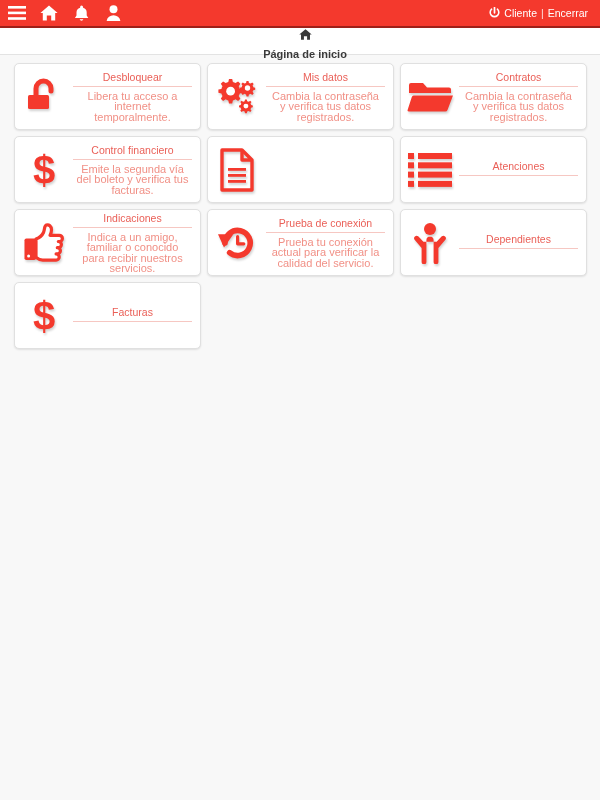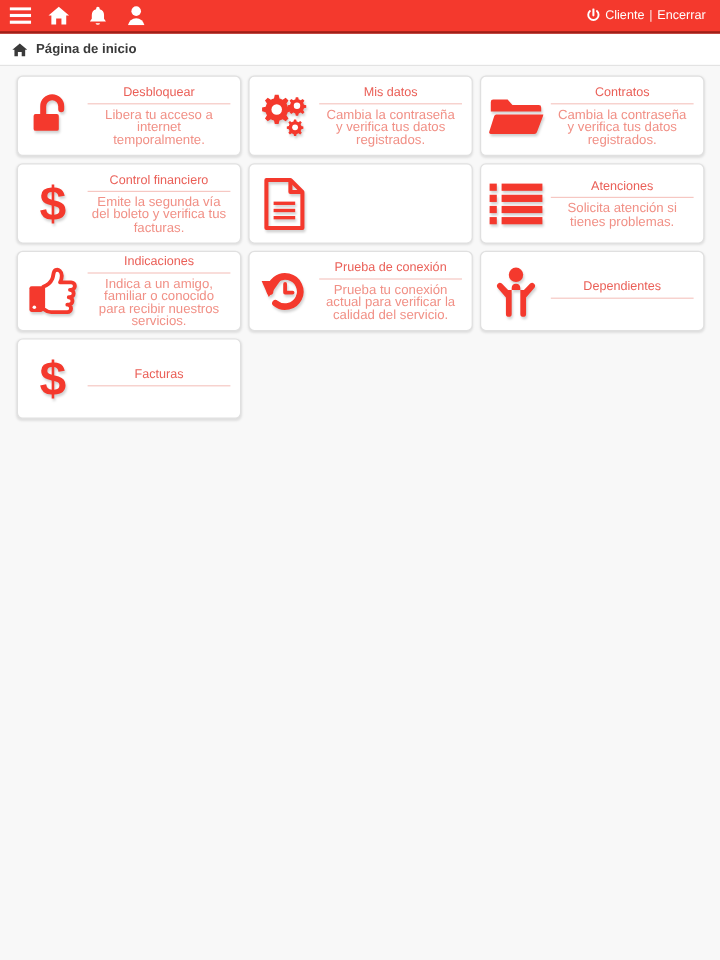--- a/index.html
+++ b/index.html
@@ -49,20 +49,21 @@
     height: 27px;
     background: #ffffff;
     border-bottom: 1px solid #e3e3e3;
     display: flex;
     align-items: center;
     gap: 7px;
     padding-left: 10px;
     color: #3a3a3a;
     font-size: 11px;
     font-weight: bold;
+    flex-direction: column;
   }
   #breadcrumb .bc-home { width: 13px; height: 13px; display:block; }
 
   
   #grid {
     padding: 8px 0 0 14px;
     display: flex;
     flex-wrap: wrap;
     gap: 6px 6px;
     width: 592px;
@@ -260,21 +261,20 @@
           <rect x="11" y="10.3" width="34" height="6"></rect>
           <rect x="1" y="19.6" width="6" height="6"></rect>
           <rect x="11" y="19.6" width="34" height="6"></rect>
           <rect x="1" y="28.9" width="6" height="6"></rect>
           <rect x="11" y="28.9" width="34" height="6"></rect>
         </g>
       </svg>
     </div>
     <div class="card-body">
       <div class="card-title">Atenciones</div>
-      <div class="card-desc">Solicita atención si tienes problemas.</div>
     </div>
   </div>
 
   <div class="card">
     <div class="card-icon">
       <svg width="44" height="42" viewBox="0 0 44 42">
         <path d="M14 17 c0 0 5.5-2 7.5-6.5 c1.4-3.2 .6-6.5 2.8-7.4 c2.6-1.1 5.2 1.2 5.2 4.6 c0 2.6-1.4 5.6-1.4 5.6 h9.2 a3.1 3.1 0 0 1 0 6.2 h-1 a3.1 3.1 0 0 1 0 6.2 h-1 a3.1 3.1 0 0 1 0 6.2 h-1.2 a3.1 3.1 0 0 1 0 6.2 h-13.4 c-3.4 0-5.2-1.6-6.7-2.8 z" fill="#fff" stroke="#f4392d" stroke-width="3.2" stroke-linejoin="round"></path>
         <rect x="2.5" y="16.5" width="11.5" height="21.5" rx="1.8" fill="#f4392d"></rect>
         <circle cx="6.6" cy="34" r="1.5" fill="#fff"></circle>
       </svg>

